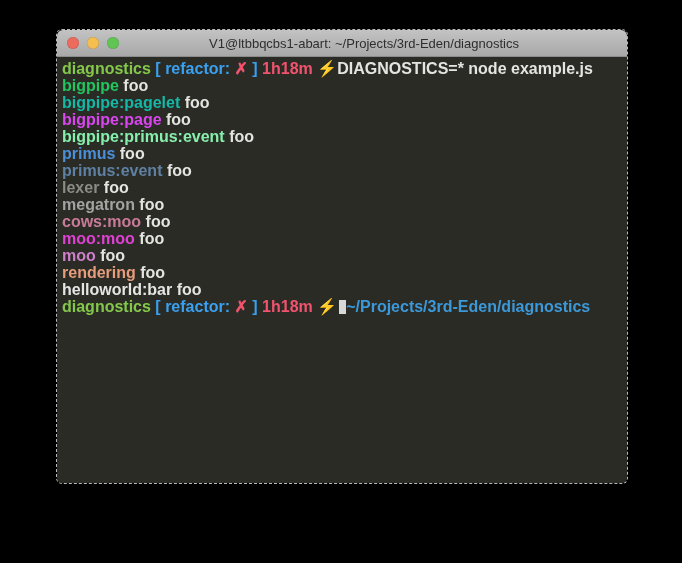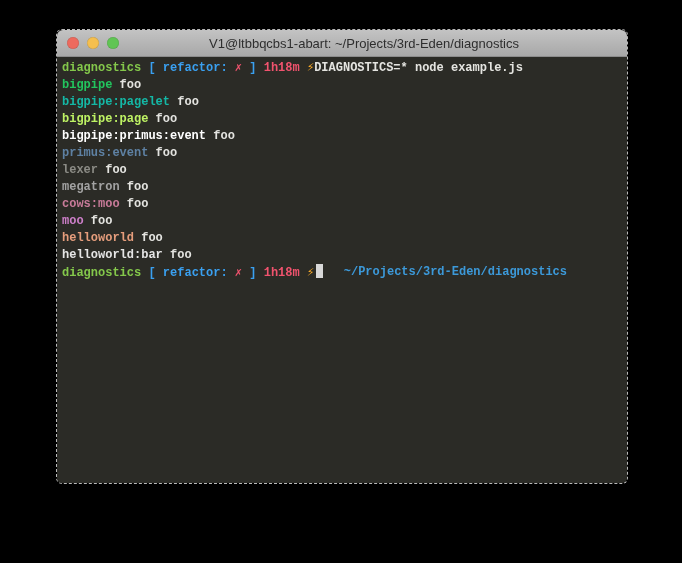--- a/index.html
+++ b/index.html
@@ -45,22 +45,22 @@
   .light {
     width:12px; height:12px;
     border-radius:50%;
     box-shadow:inset 0 0 1px rgba(0,0,0,0.4);
   }
   .screen {
     position:absolute; top:27px; left:0; right:0; bottom:0;
     background:#2b2b26;
     border-radius:0 0 5px 5px;
     padding:3px 0 0 5px;
-    font-family:Liberation Mono, monospace;
-    font-size:12px;
+    font-family:Liberation Sans, sans-serif;
+    font-size:16px;
     font-weight:bold;
     line-height:17px;
     color:#e4e4e0;
     overflow:hidden;
   }
   .term-line {
     display:flex;
     justify-content:space-between;
     white-space:pre;
     height:17px;
@@ -84,25 +84,27 @@
         <div class="light" style="background: rgb(237, 106, 94);"></div>
         <div class="light" style="background: rgb(245, 191, 79);"></div>
         <div class="light" style="background: rgb(97, 197, 84);"></div>
       </div>
     <div class="title">V1@ltbbqcbs1-abart: ~/Projects/3rd-Eden/diagnostics</div>
   </div>
   <div class="screen" style="background: rgb(43, 43, 38); color: rgb(228, 228, 224);">
       <div class="term-line"><span class="line-left"><span style="color: rgb(132, 200, 75);">diagnostics</span><span style="color: rgb(58, 160, 240);"> [ refactor: </span><span style="color: rgb(241, 83, 110);">✗</span><span style="color: rgb(58, 160, 240);"> ] </span><span style="color: rgb(241, 83, 110);">1h18m</span><span style="color: rgb(228, 228, 224);"> </span><span style="color: rgb(247, 169, 40);">⚡</span><span style="color: rgb(228, 228, 224);">DIAGNOSTICS=* node example.js</span></span></div>
       <div class="term-line"><span class="line-left"><span style="color: #22c55e;">bigpipe</span><span style="color: rgb(228, 228, 224);"> foo</span></span></div>
       <div class="term-line"><span class="line-left"><span style="color: #14b8a6;">bigpipe:pagelet</span><span style="color: rgb(228, 228, 224);"> foo</span></span></div>
-      <div class="term-line"><span class="line-left"><span style="color: #bef264;">bigpipe:page</span><span style="color: rgb(228, 228, 224);"> foo</span></span></div>
-      <div class="term-line"><span class="line-left"><span style="color: #ffffff;">bigpipe:primus:event</span><span style="color: rgb(228, 228, 224);"> foo</span></span></div>
+      <div class="term-line"><span class="line-left"><span style="color: #d946ef;">bigpipe:page</span><span style="color: rgb(228, 228, 224);"> foo</span></span></div>
+      <div class="term-line"><span class="line-left"><span style="color: #86efac;">bigpipe:primus:event</span><span style="color: rgb(228, 228, 224);"> foo</span></span></div>
+      <div class="term-line"><span class="line-left"><span style="color: rgb(75, 143, 217);">primus</span><span style="color: rgb(228, 228, 224);"> foo</span></span></div>
       <div class="term-line"><span class="line-left"><span style="color: rgb(94, 129, 163);">primus:event</span><span style="color: rgb(228, 228, 224);"> foo</span></span></div>
       <div class="term-line"><span class="line-left"><span style="color: rgb(139, 139, 133);">lexer</span><span style="color: rgb(228, 228, 224);"> foo</span></span></div>
       <div class="term-line"><span class="line-left"><span style="color: #a3a3a3;">megatron</span><span style="color: rgb(228, 228, 224);"> foo</span></span></div>
       <div class="term-line"><span class="line-left"><span style="color: rgb(200, 123, 153);">cows:moo</span><span style="color: rgb(228, 228, 224);"> foo</span></span></div>
+      <div class="term-line"><span class="line-left"><span style="color: rgb(224, 65, 212);">moo:moo</span><span style="color: rgb(228, 228, 224);"> foo</span></span></div>
       <div class="term-line"><span class="line-left"><span style="color: rgb(205, 127, 201);">moo</span><span style="color: rgb(228, 228, 224);"> foo</span></span></div>
-      <div class="term-line"><span class="line-left"><span style="color: rgb(229, 157, 124);">helloworld</span><span style="color: rgb(228, 228, 224);"> foo</span></span></div>
+      <div class="term-line"><span class="line-left"><span style="color: rgb(229, 157, 124);">rendering</span><span style="color: rgb(228, 228, 224);"> foo</span></span></div>
       <div class="term-line"><span class="line-left"><span style="color: #e5e5e5;">helloworld:bar</span><span style="color: rgb(228, 228, 224);"> foo</span></span></div>
       <div class="term-line"><span class="line-left"><span style="color: rgb(132, 200, 75);">diagnostics</span><span style="color: rgb(58, 160, 240);"> [ refactor: </span><span style="color: rgb(241, 83, 110);">✗</span><span style="color: rgb(58, 160, 240);"> ] </span><span style="color: rgb(241, 83, 110);">1h18m</span><span style="color: rgb(228, 228, 224);"> </span><span style="color: rgb(247, 169, 40);">⚡</span><span class="cursor" style="background: rgb(216, 216, 216);"></span></span><span class="line-right"><span style="color: rgb(60, 153, 217);">~/Projects/3rd-Eden/diagnostics</span></span></div>
     </div>
   <div class="ants"></div>
 </div>
 
 </body></html>

